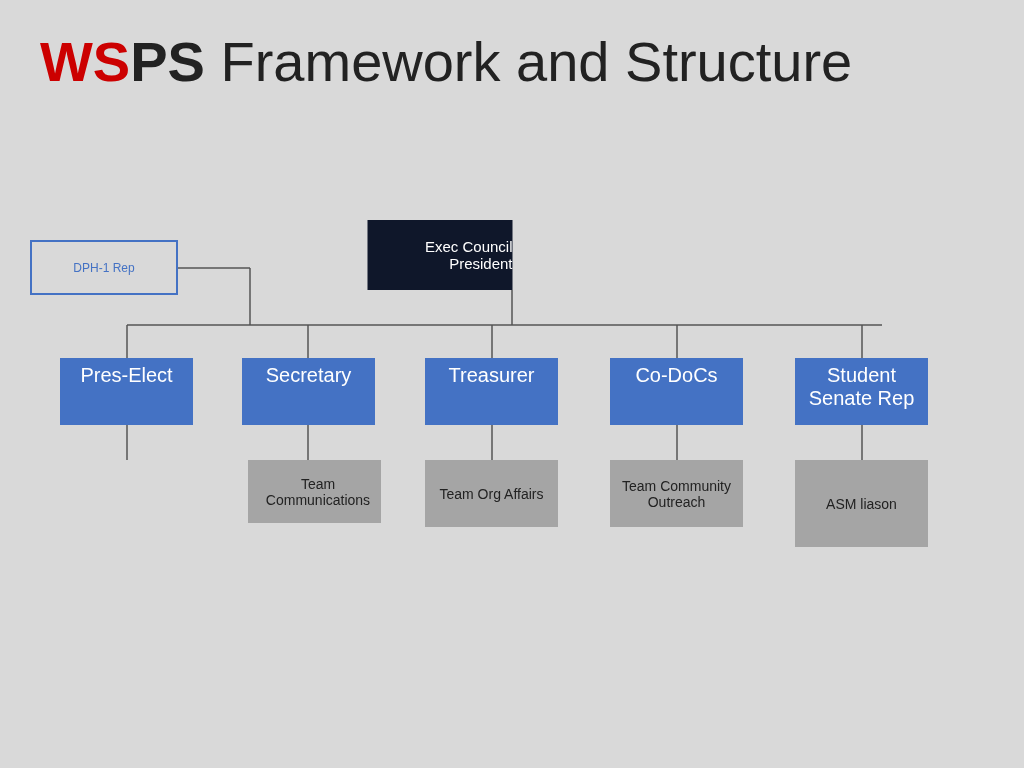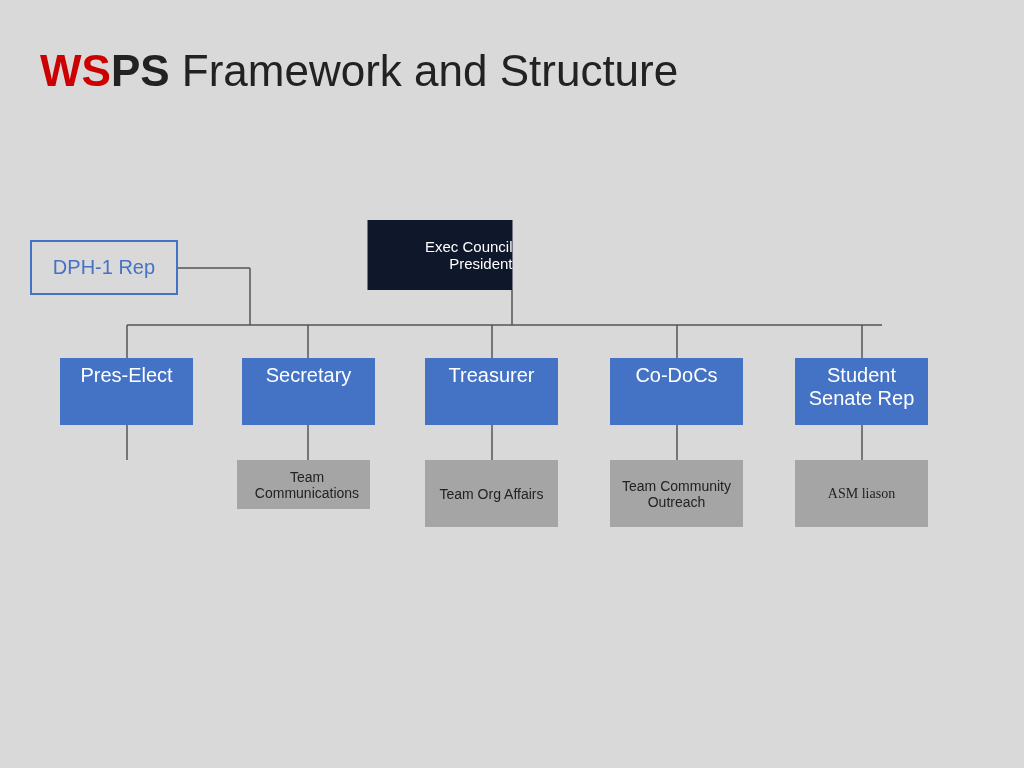--- a/index.html
+++ b/index.html
@@ -16,26 +16,25 @@
     .slide {
       width: 1024px;
       height: 768px;
       background: #d9d9d9;
       position: relative;
       padding: 30px 40px;
     }
 
     
     .title {
-      font-size: 44px;
+      font-size: 56px;
       font-weight: 300;
       color: #222;
       line-height: 1.15;
       margin-bottom: 20px;
-      margin-top: 16px;
     }
     .title .ws {
       font-weight: 900;
       color: #cc0000;
       font-style: normal;
     }
     .title .ps {
       font-weight: 900;
       color: #222;
       font-style: normal;
@@ -55,21 +54,21 @@
       position: absolute;
       left: 30px;
       top: 30px;
       width: 140px;
       height: 55px;
       border: 2px solid #4472c4;
       background: transparent;
       display: flex;
       align-items: center;
       justify-content: center;
-      font-size: 20px;
+      font-size: 12px;
       color: #4472c4;
     }
 
     
     .exec-box {
       position: absolute;
       left: 50%;
       transform: translateX(-50%);
       top: 10px;
       width: 145px;
@@ -181,30 +180,30 @@
 
     <div class="blue-box" style="left:425px; top:148px; width:133px; height:67px;">
       <span>Treasurer</span>
     </div>
 
     <div class="blue-box" style="left:795px; top:148px; width:133px; height:67px; text-align:center;">
       <span>Student Senate Rep</span>
     </div>
 
 
-    <div class="gray-box" style="left:237px; top:250px; width:133px; height:49px;padding-left:12px;">
+    <div class="gray-box" style="left:248px; top:250px; width:133px; height:63px;padding-left:12px;">
       <span>Team Communications</span>
     </div>
 
     <div class="gray-box" style="left:610px; top:250px; width:133px; height:67px;">
       <span>Team Community Outreach</span>
     </div>
 
     <div class="gray-box" style="left:425px; top:250px; width:133px; height:67px;">
       <span>Team Org Affairs</span>
     </div>
 
-    <div class="gray-box" style="left:795px; top:250px; width:133px; height:67px;font-family:Liberation Serif, serif;">
+    <div class="gray-box" style="left:795px; top:250px; width:133px; height:87px;">
       <span>ASM liason</span>
     </div>
 
   </div>
 </div>
 
 </body></html>

